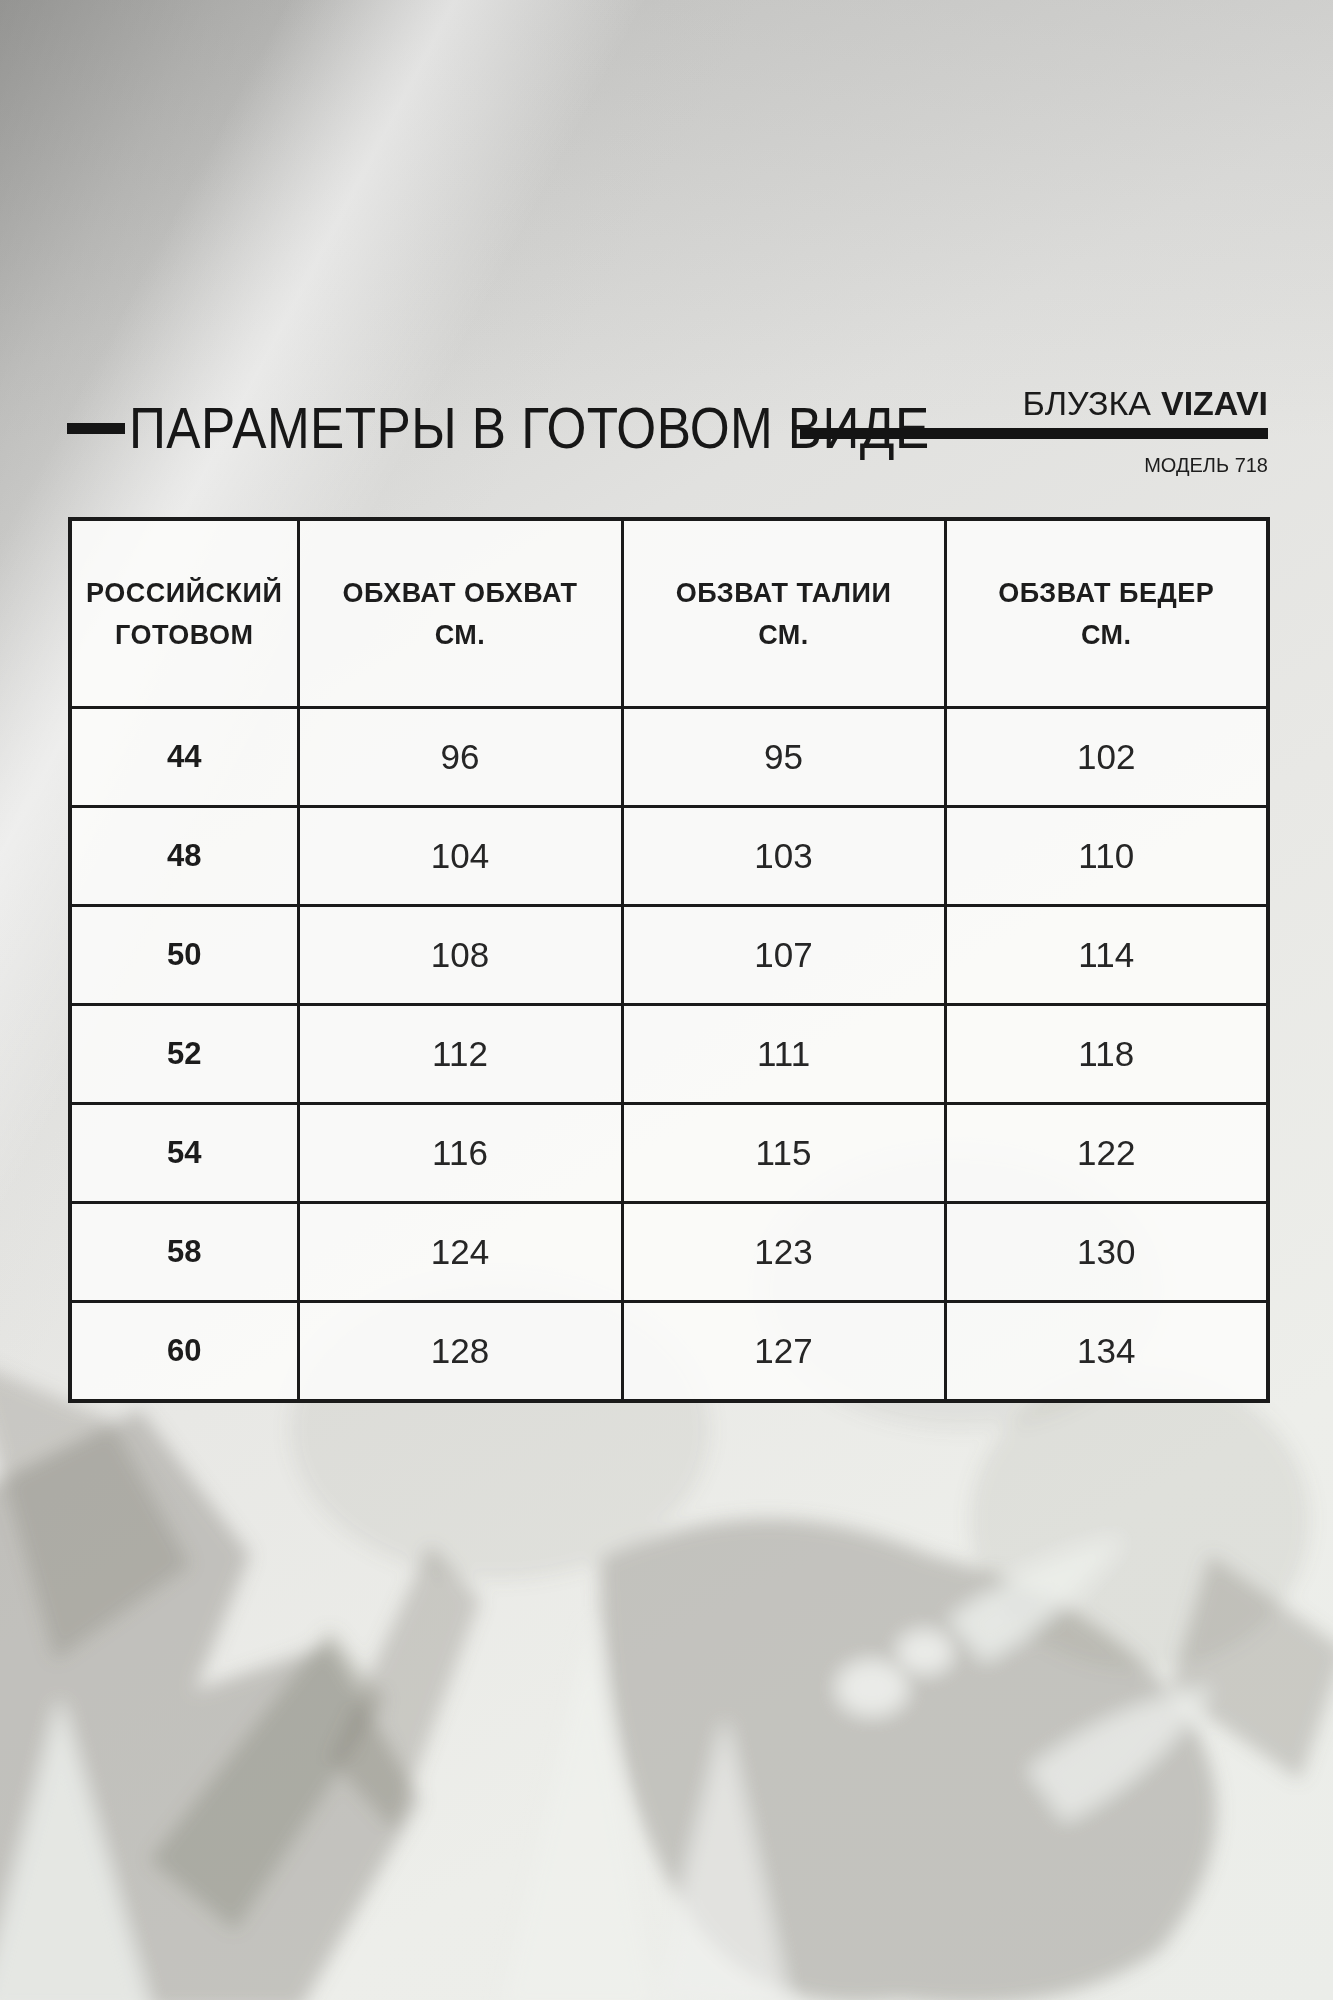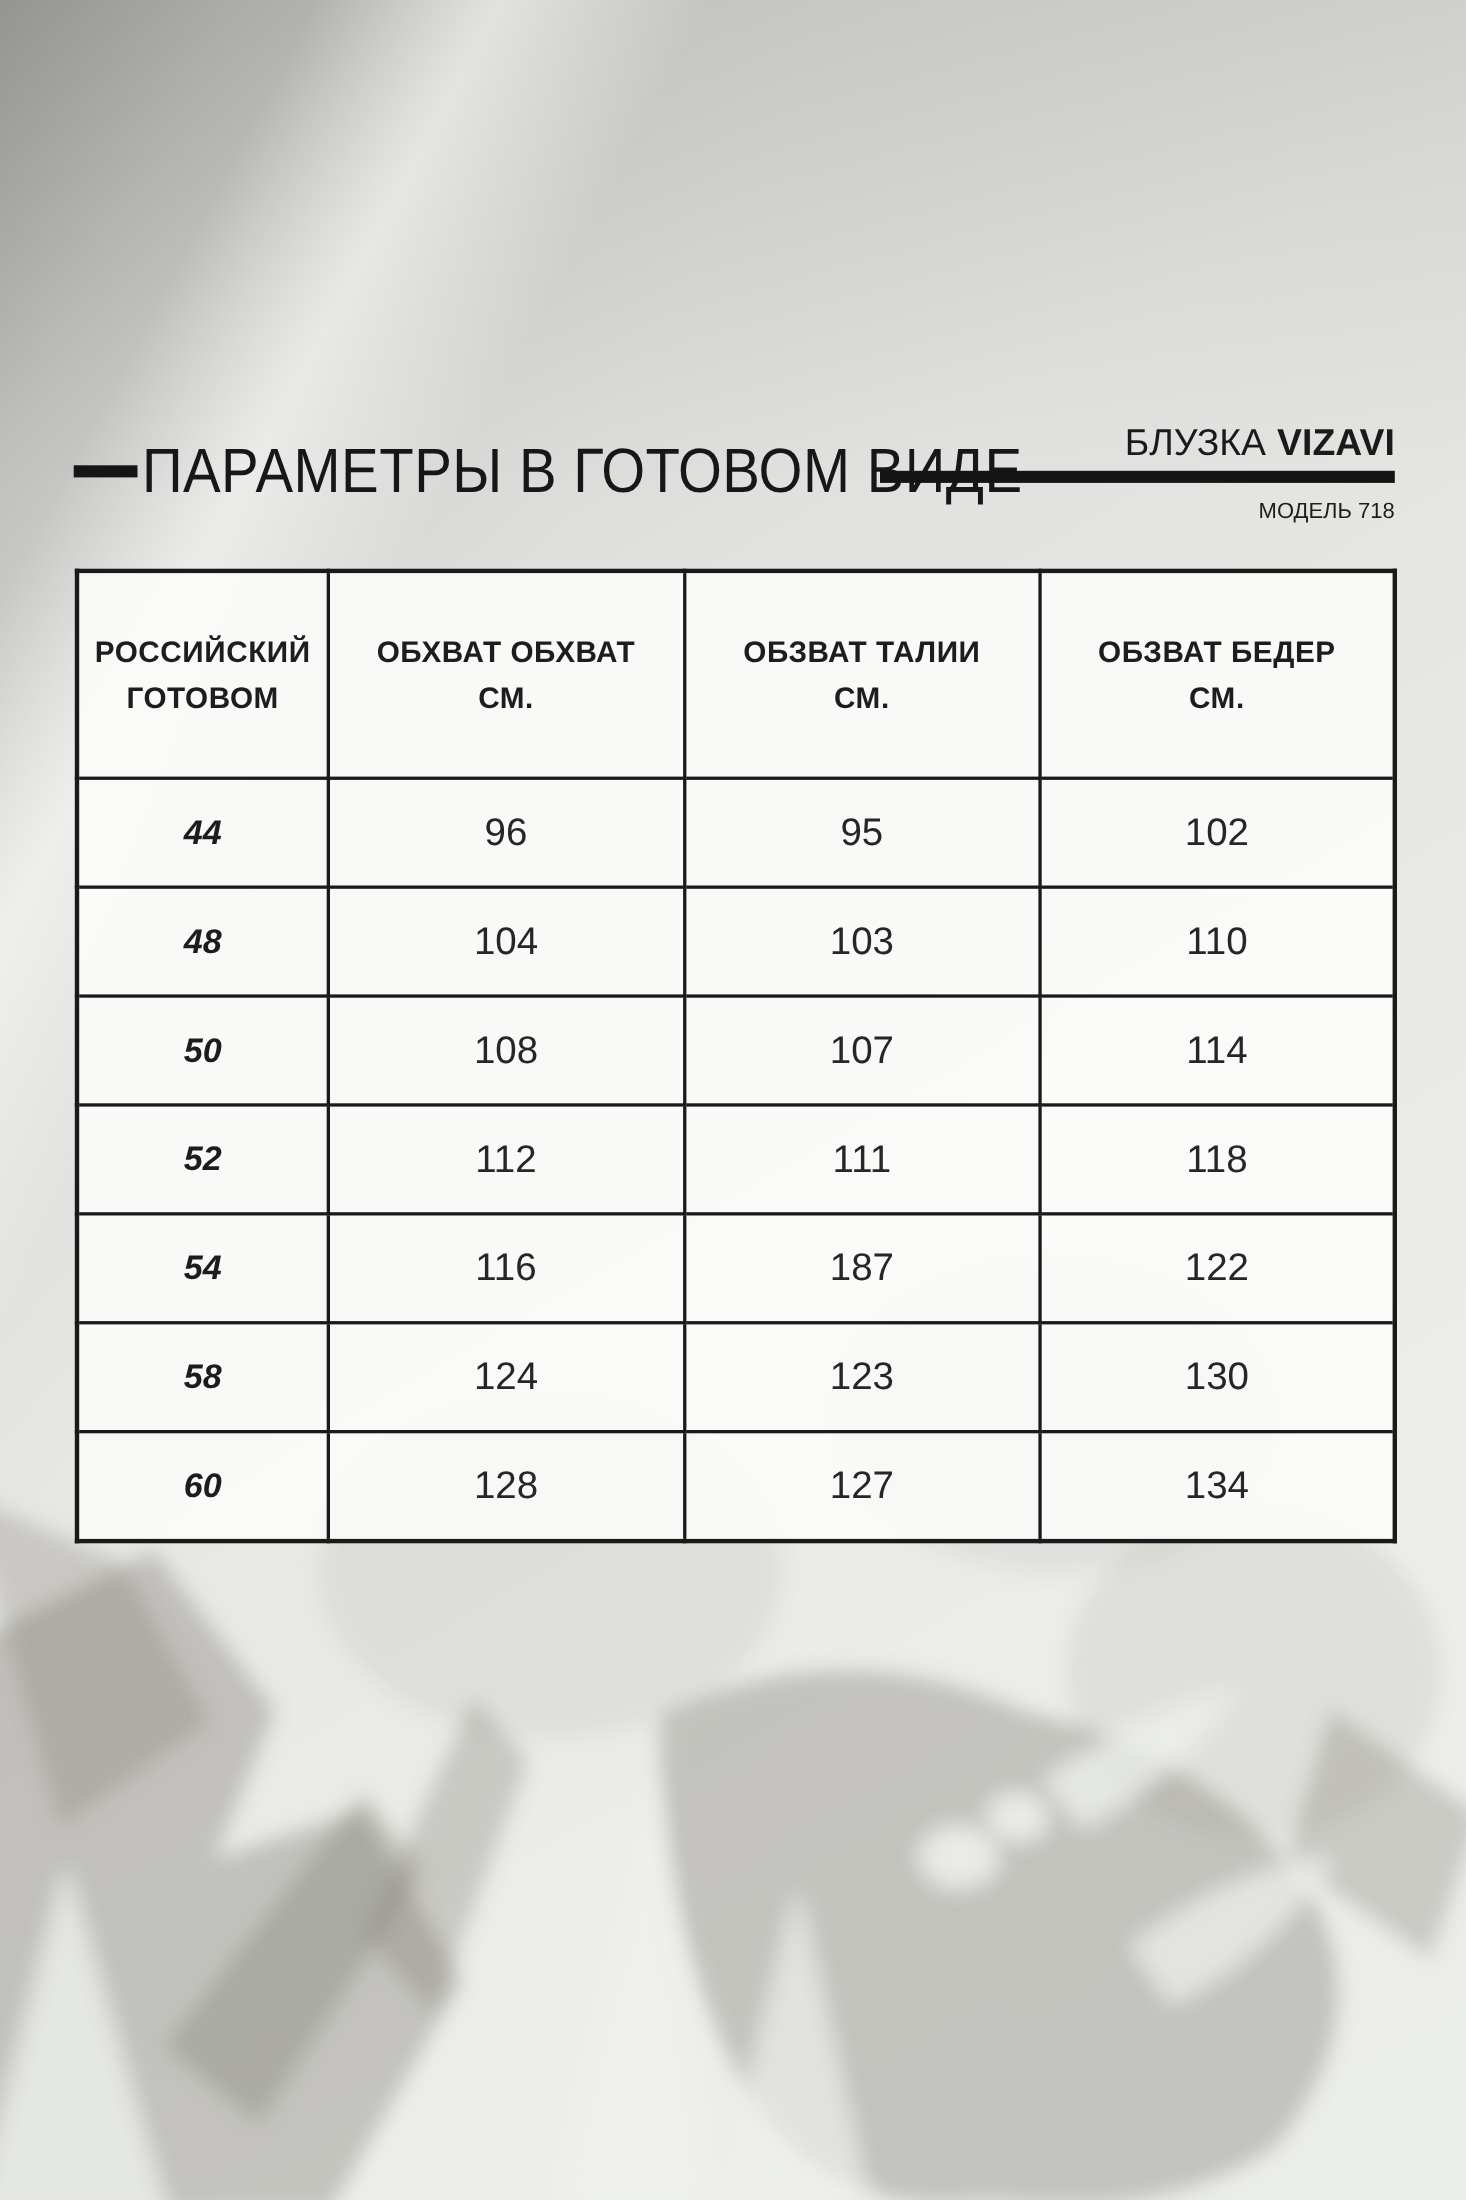--- a/index.html
+++ b/index.html
@@ -53,21 +53,21 @@
     border:3px solid #1a1a1a;
     text-align:center;vertical-align:middle;
     padding:0;
   }
   .size-table th{
     height:185px;
     font-size:27px;font-weight:700;color:#1d1d1d;letter-spacing:0.5px;
   }
   .size-table th div{line-height:42px;}
   .size-table td{height:96px;}
-  .size-table td.size-col{font-size:31px;font-weight:700;color:#1c1c1c;font-style:italic;}
+  .size-table td.size-col{font-size:31px;font-weight:700;color:#1c1c1c;}
   .size-table td.val-col{font-size:35px;font-weight:400;color:#262626;}
 </style>
 </head>
 <body>
 
 <div class="canvas">
 
   <svg class="shadow-layer" viewBox="0 0 1333 2000" width="1333" height="2000" preserveAspectRatio="none" aria-hidden="true">
     <defs>
       <filter id="soft" x="-25%" y="-25%" width="150%" height="150%">
@@ -153,21 +153,21 @@
           </tr>
           <tr>
             <td class="size-col">52</td>
             <td class="val-col">112</td>
             <td class="val-col">111</td>
             <td class="val-col">118</td>
           </tr>
           <tr>
             <td class="size-col">54</td>
             <td class="val-col">116</td>
-            <td class="val-col">187</td>
+            <td class="val-col">115</td>
             <td class="val-col">122</td>
           </tr>
           <tr>
             <td class="size-col">58</td>
             <td class="val-col">124</td>
             <td class="val-col">123</td>
             <td class="val-col">130</td>
           </tr>
           <tr>
             <td class="size-col">60</td>

